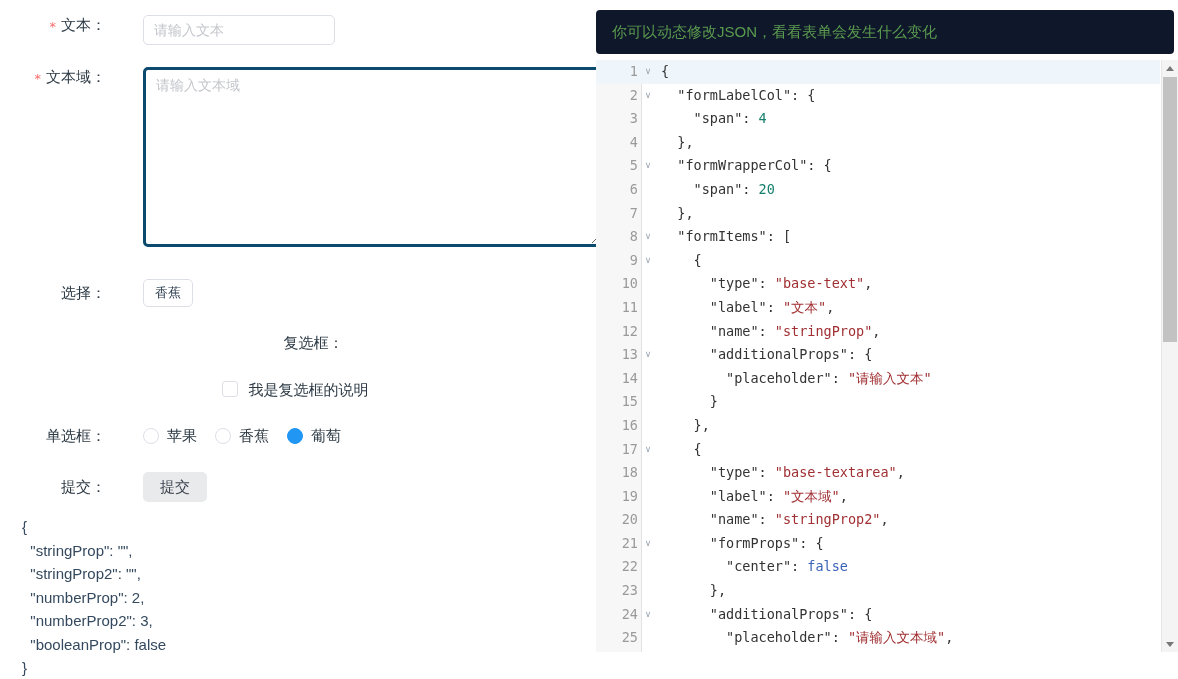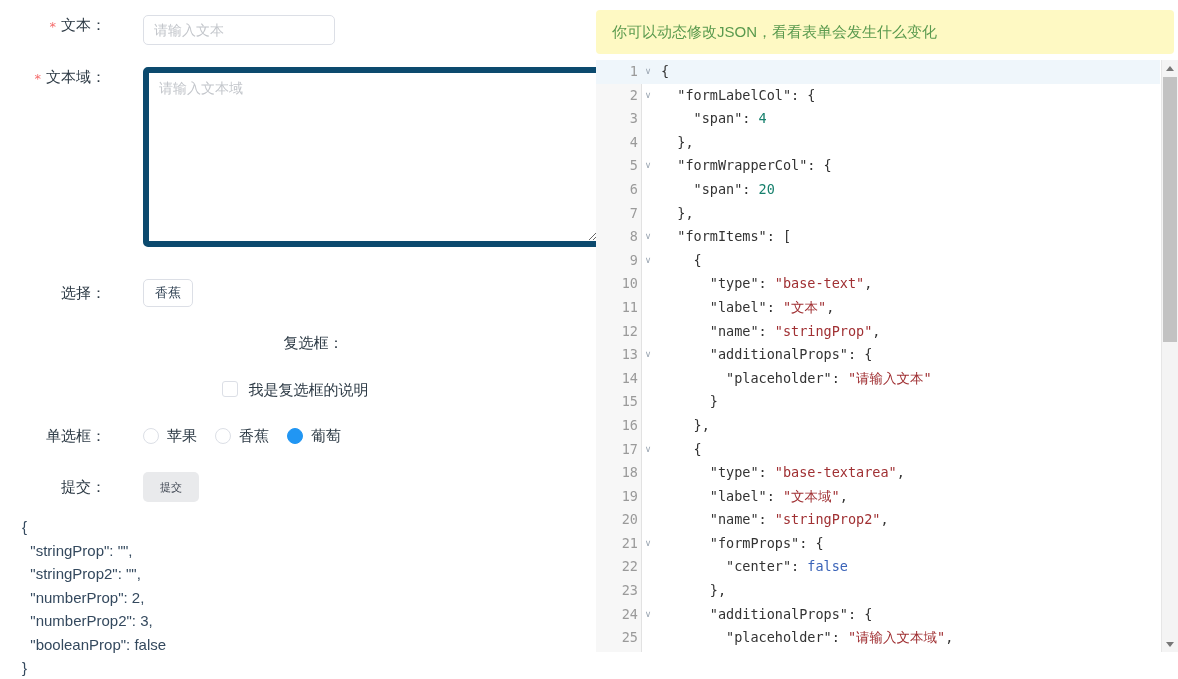--- a/index.html
+++ b/index.html
@@ -68,21 +68,21 @@
     background: #fff;
     outline: none;
   }
   .text-input::placeholder { color: #c3c6cb; }
 
   
   .text-area {
     width: 460px;
     height: 180px;
     box-sizing: border-box;
-    border: 6px solid #0c4a6e;
+    border: 3px solid #0c4a6e;
     border-radius: 5px;
     padding: 7px 10px;
     font-family: "Liberation Sans", sans-serif;
     font-size: 14px;
     color: #2c3e50;
     background: #fff;
     outline: none;
     resize: both;
     display: block;
   }
@@ -161,21 +161,21 @@
   .submit-btn {
     display: inline-block;
     height: 30px;
     line-height: 30px;
     padding: 0 17px;
     box-sizing: border-box;
     background: #e9eaec;
     border: none;
     border-radius: 5px;
     font-family: "Liberation Sans", sans-serif;
-    font-size: 11px;
+    font-size: 15px;
     color: #3d4450;
     cursor: pointer;
   }
 
   
   #model-output {
     position: absolute;
     left: 22px;
     top: 500px;
     font-family: "Liberation Sans", sans-serif;
@@ -190,21 +190,21 @@
     position: absolute;
     left: 596px;
     top: 10px;
     width: 582px;
     height: 645px;
   }
   #editor-banner {
     width: 578px;
     height: 44px;
     box-sizing: border-box;
-    background: #fef9c3;
+    background: #0f172a;
     border-radius: 4px;
     display: flex;
     align-items: center;
     padding-left: 16px;
     font-size: 15px;
     color: #5a9a4e;
   }
   #editor-wrap {
     position: relative;
     margin-top: 6px;

